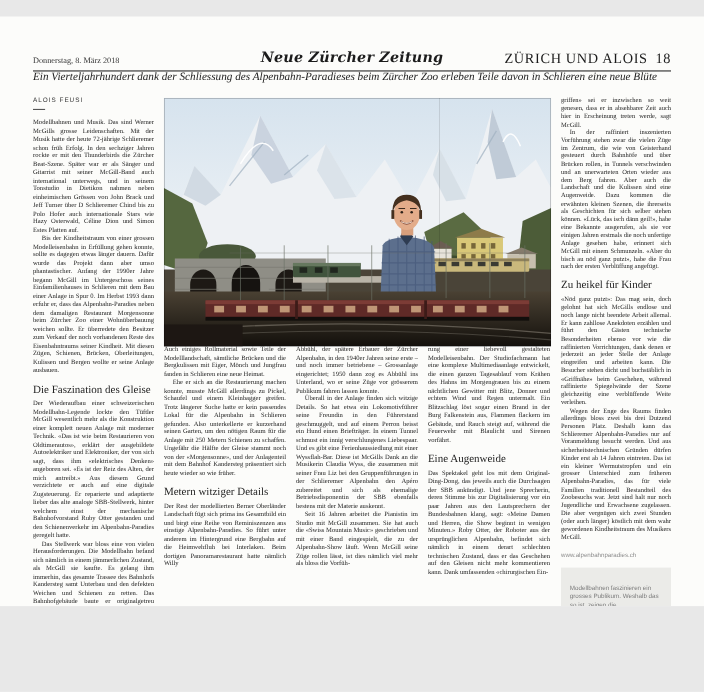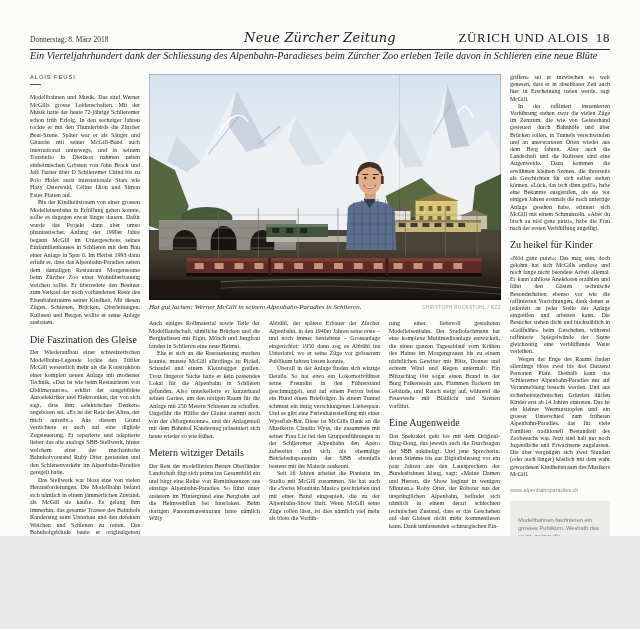--- a/index.html
+++ b/index.html
@@ -1,27 +1,27 @@
 <!DOCTYPE html>
 <html lang="de"><head>
 <meta charset="utf-8">
 <style>
   * { margin:0; padding:0; box-sizing:border-box; }
   html,body { background:#e8e8e8; }
   .page {
-    position:relative; width:640px; height:536px; margin:0 auto;
+    position:relative; width:640px; height:536px; margin:15px auto;
     background:#fcfcfa; color:#1c1c1c; overflow:hidden;
     font-family:"Liberation Serif", serif;
   }
   
   .masthead { position:relative; margin:0 30px; padding-top:31px; height:50px;
               border-bottom:1px solid #2a2a2a; }
   .masthead-date { position:absolute; left:0; bottom:5px; font-size:7.5px; color:#333; }
   .masthead-paper { position:absolute; left:50%; transform:translateX(-50%); bottom:4px;
-                    font-family:"DejaVu Serif", serif; font-style:italic; font-weight:normal;
+                    font-family:"DejaVu Serif", serif; font-style:italic; font-weight:bold;
                     font-size:13px; letter-spacing:0.2px; }
   .masthead-section { position:absolute; right:0; bottom:3px; font-size:13px;
                       letter-spacing:0.6px; }
   .masthead-section .pgnum { margin-left:7px; }
   
   .headline { margin:21px 30px 7px; font-size:27px; font-weight:bold; letter-spacing:-0.2px; }
   .lead { margin:0 30px 13px; font-style:italic; font-size:10.2px; color:#222; }
   
   .main { display:flex; gap:9px; margin:0 30px; align-items:flex-start; }
   .col  { font-size:6px; line-height:1.25; text-align:justify; color:#232323; }
@@ -213,24 +213,20 @@
           <rect x="0" y="206" width="72" height="20" fill="#1d1713"></rect>
 
           <g stroke="#6b7266" stroke-width="0.7" opacity="0.85">
             <path d="M70,136 V184 M110,134 V184 M150,134 V184 M190,134 V184 M258,132 V182 M298,132 V182 M330,134 V182"></path>
             <path d="M60,141 H340" opacity="0.5"></path>
           </g>
 
           <path d="M252,0 V150" stroke="#000" stroke-width="0.8" opacity="0.12"></path>
           <rect x="0.4" y="0.4" width="353.2" height="225.2" fill="none" stroke="#000" stroke-opacity="0.25" stroke-width="0.8"></rect>
         </svg>
-        <div class="caption-row">
-          <span class="caption">Hat gut lachen: Werner McGill in seinem Alpenbahn-Paradies in Schlieren.</span>
-          <span class="credit">CHRISTOPH RUCKSTUHL / NZZ</span>
-        </div>
       </div>
       <div class="middle-cols">
 
         <div class="col">
           <div class="para">Auch einiges Rollmaterial sowie Teile der Modelllandschaft, sämtliche Brücken und die Bergkulissen mit Eiger, Mönch und Jungfrau fanden in Schlieren eine neue Heimat.</div>
           <div class="para ind">Ehe er sich an die Restaurierung machen konnte, musste McGill allerdings zu Pickel, Schaufel und einem Kleinbagger greifen. Trotz längerer Suche hatte er kein passendes Lokal für die Alpenbahn in Schlieren gefunden. Also unterkellerte er kurzerhand seinen Garten, um den nötigen Raum für die Anlage mit 250 Metern Schienen zu schaffen. Ungefähr die Hälfte der Gleise stammt noch von der «Morgensonne», und der Anlagenteil mit dem Bahnhof Kandersteg präsentiert sich heute wieder so wie früher.</div>
           <div class="subhead">Metern witziger Details</div>
           <div class="para">Der Rest der modellierten Berner Oberländer Landschaft fügt sich prima ins Gesamtbild ein und birgt eine Reihe von Reminiszenzen ans einstige Alpenbahn-Paradies. So führt unter anderem im Hintergrund eine Bergbahn auf die Heimwehfluh bei Interlaken. Beim dortigen Panoramarestaurant hatte nämlich Willy</div>
         </div>
 

